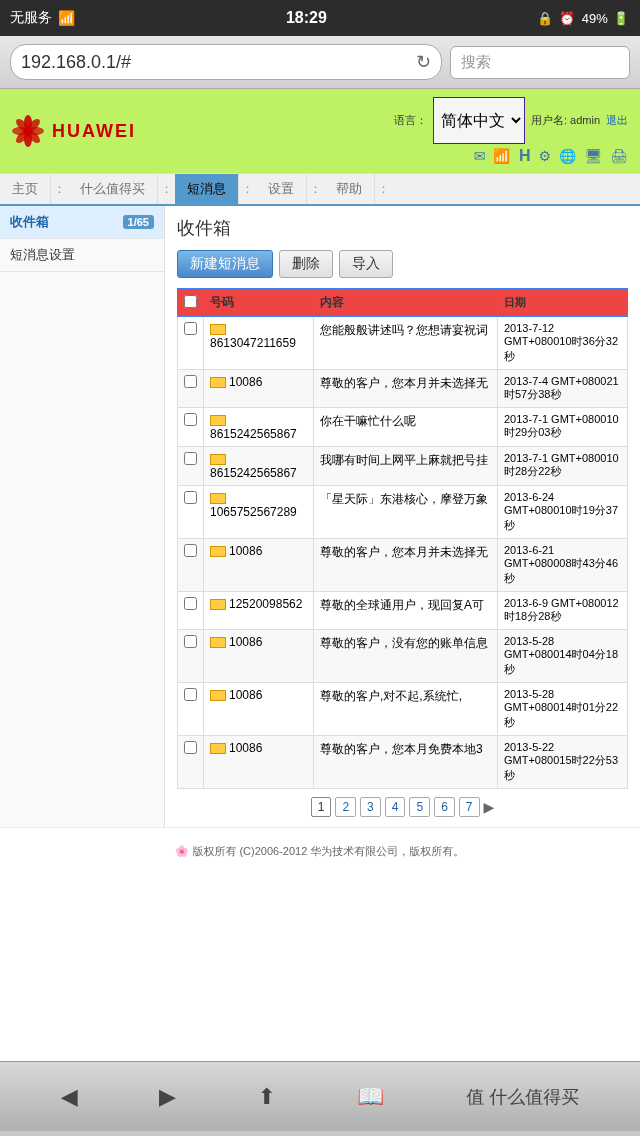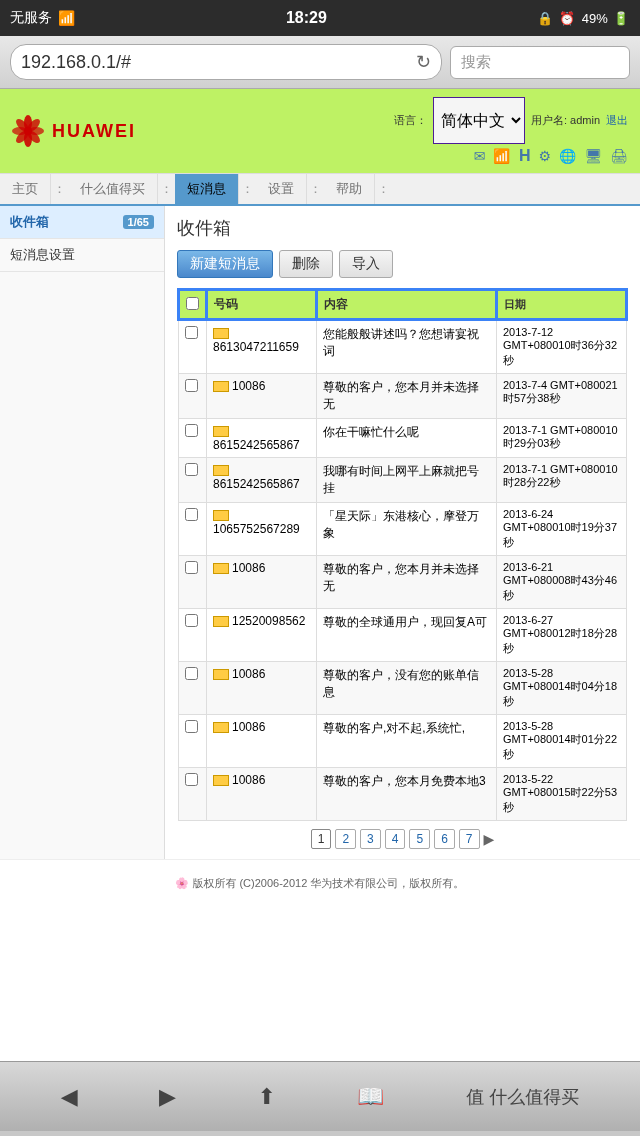--- a/index.html
+++ b/index.html
@@ -210,22 +210,22 @@
       border-color: #3377bb;
     }
 
     
     .sms-table {
       width: 100%;
       border-collapse: collapse;
       font-size: 12px;
     }
     .sms-table th {
-      background: #bef264;
-      border: 3px solid #3b82f6;
+      background: #ef4444;
+      border: 1px solid #3b82f6;
       padding: 5px 6px;
       text-align: left;
       font-weight: bold;
       color: #333;
     }
     .sms-table td {
       border: 1px solid #ddd;
       padding: 5px 6px;
       vertical-align: top;
     }
@@ -459,21 +459,21 @@
     <td class="col-date">2013-6-21 GMT+080008时43分46秒</td>
   </tr>
             <tr>
     <td class="col-check">
       <input type="checkbox" style="">
     </td>
     <td class="col-num">
       <span style="display:inline-block;width:16px;height:11px;background:#ffcc44;border:1px solid #cc9900;margin-right:3px;vertical-align:middle;"></span>12520098562
     </td>
     <td class="col-content">尊敬的全球通用户，现回复A可</td>
-    <td class="col-date">2013-6-27 GMT+080012时18分28秒</td>
+    <td class="col-date">2013-6-9 GMT+080012时18分28秒</td>
   </tr>
             <tr>
     <td class="col-check">
       <input type="checkbox" style="">
     </td>
     <td class="col-num">
       <span style="display:inline-block;width:16px;height:11px;background:#ffcc44;border:1px solid #cc9900;margin-right:3px;vertical-align:middle;"></span>10086
     </td>
     <td class="col-content">尊敬的客户，没有您的账单信息</td>
     <td class="col-date">2013-5-28 GMT+080014时04分18秒</td>

